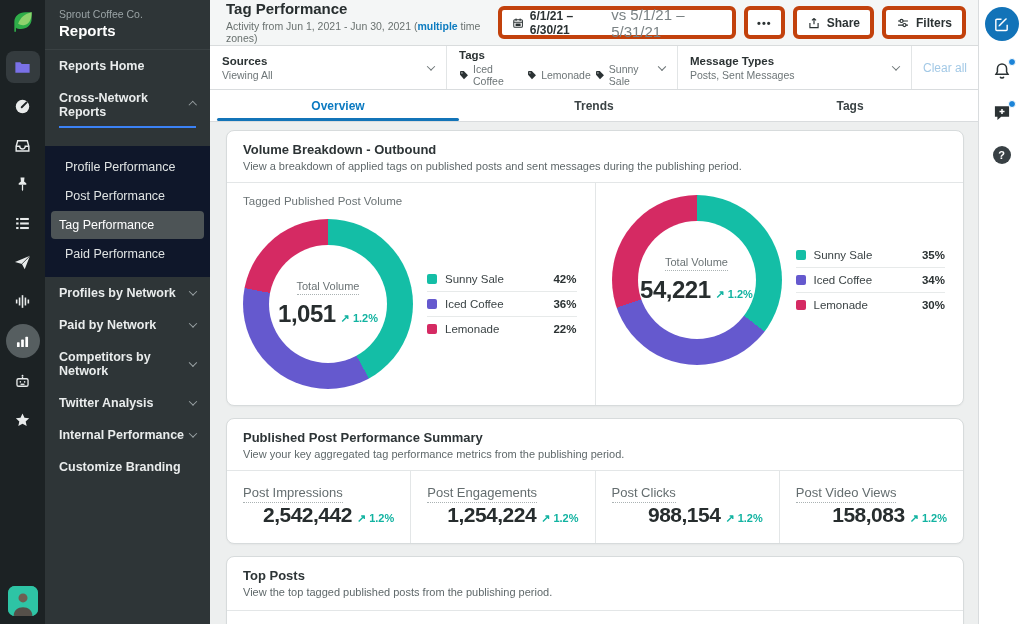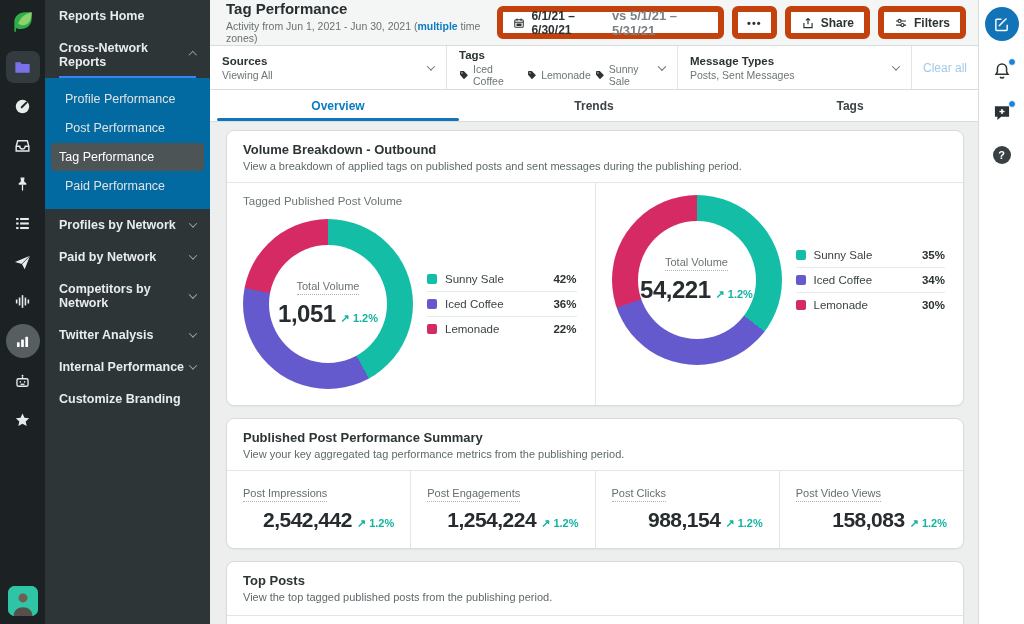--- a/index.html
+++ b/index.html
@@ -20,36 +20,36 @@
 
   
   .sidebar { width:165px; background:#2e3537; color:#e9ecec; flex-shrink:0; display:flex; flex-direction:column; font-size:12.5px; }
   .sb-head { padding:8px 14px 10px; border-bottom:1px solid #3a4143; }
   .sb-company { font-size:10.5px; color:#9aa3a5; margin-bottom:2px; }
   .sb-title { font-size:15px; font-weight:700; color:#fff; }
   .sb-item { display:flex; align-items:center; padding:9px 14px; font-weight:700; cursor:pointer; }
   .sb-item .chev { margin-left:auto; color:#9aa2a4; }
   .sb-item.active-section { padding:0 14px; }
   .sb-item.active-section .inner { display:flex; align-items:center; width:100%; padding:9px 0 7px; border-bottom:2px solid #3b82f6; }
-  .subnav { background:#0369a1; padding:6px 0 8px; }
+  .subnav { background:#0f172a; padding:6px 0 8px;margin-top:18px; }
   .subnav .sn-item { display:flex; align-items:center; padding:7px 14px; font-weight:400; color:#dfe3e3; margin:1px 6px; border-radius:4px; cursor:pointer; }
   .subnav .sn-item.selected { background:#4d5456; color:#fff; padding-left:8px; }
   .chev { width:6px; height:6px; border-right:1.6px solid currentColor; border-bottom:1.6px solid currentColor; display:inline-block; }
   .chev.down { transform:rotate(45deg) translate(-1px,-1px); }
   .chev.up { transform:rotate(225deg); }
 
   
   .main { flex:1; display:flex; flex-direction:column; min-width:0; }
   .page-header { height:46px; background:#f4f6f6; border-bottom:1px solid #d9dcdd; display:flex; align-items:center; padding:0 12px 0 16px; flex-shrink:0; }
   .ph-title { font-size:15px; font-weight:700; color:#272e2f; line-height:1.1; }
   .ph-sub { font-size:10.5px; color:#69716f; margin-top:2px; }
   .ph-sub .link { color:#0d7cc0; font-weight:700; cursor:pointer; }
   .ph-right { margin-left:auto; display:flex; align-items:center; gap:8px; }
-  .btn { background:#fff; border:6px solid #c2410c; border-radius:6px; height:33px; display:flex; align-items:center; padding:0 10px; font-size:12px; font-weight:700; color:#2b3233; cursor:pointer; gap:6px; }
-  .btn .vs { font-size:13px; font-weight:700; color:#7a8284; }
+  .btn { background:#fff; border:4px solid #c2410c; border-radius:6px; height:33px; display:flex; align-items:center; padding:0 10px; font-size:12px; font-weight:700; color:#2b3233; cursor:pointer; gap:6px; }
+  .btn .vs { font-size:15px; font-weight:400; color:#7a8284; }
   .btn svg { width:14px; height:14px; }
   .btn.dots { letter-spacing:1px; font-size:11px; padding:0 9px; }
 
   .filter-bar { height:44px; background:#fff; border-bottom:1px solid #d9dcde; display:flex; flex-shrink:0; }
   .f-sec { display:flex; align-items:center; border-right:1px solid #e2e5e6; padding:0 12px; cursor:pointer; }
   .f-col { display:flex; flex-direction:column; justify-content:space-between; gap:2px; }
   .f-label { font-size:11.5px; font-weight:700; color:#2b3233; }
   .f-value { font-size:10.5px; color:#6d7577; display:flex; align-items:center; gap:4px; }
   .f-sec .chev { color:#6d7577; margin-left:14px; }
   .f-sources { width:237px; } .f-tags { width:231px; } .f-types { flex:1; }
@@ -83,21 +83,21 @@
   .lg-row { display:flex; align-items:center; padding:6px 0; cursor:pointer; }
   .lg-row + .lg-row { border-top:1px solid #e7eaea; }
   .swatch { width:10px; height:10px; border-radius:2px; margin-right:8px; flex-shrink:0; }
   .lg-label { font-size:11.5px; color:#3c4446; }
   .lg-pct { margin-left:auto; font-size:11.5px; font-weight:700; color:#2b3233; }
 
   
   .metrics { display:flex; }
   .metric { flex:1; padding:12px 16px 16px; }
   .metric + .metric { border-left:1px solid #e3e6e7; }
-  .m-label { font-size:11px; color:#646d6f; display:inline-block; border-bottom:1px dotted #aab2b3; padding-bottom:2px; margin-bottom:6px; }
+  .m-label { font-size:13px; color:#646d6f; display:inline-block; border-bottom:1px dotted #aab2b3; padding-bottom:2px; }
   .m-valrow { display:flex; align-items:baseline; gap:5px;justify-content:flex-end; }
   .m-value { font-size:21px; font-weight:800; color:#272d2e; letter-spacing:-0.5px; }
 
   .card.top-posts { min-height:120px; }
   .card.top-posts .card-head { padding-bottom:12px; }
 
   
   .right-rail { width:46px; background:#fff; border-left:1px solid #d9dcde; flex-shrink:0; display:flex; flex-direction:column; align-items:center; padding-top:7px; gap:18px; }
   .compose { width:34px; height:34px; border-radius:50%; background:#1273b8; display:flex; align-items:center; justify-content:center; cursor:pointer; }
   .compose svg { width:17px; height:17px; }
@@ -192,20 +192,24 @@
     <div class="avatar">
       <svg viewBox="0 0 24 24">
           <rect width="24" height="24" fill="#2ec4a5"></rect>
           <circle cx="12" cy="9.5" r="3.6" fill="#6e5f52"></circle>
           <path d="M4.5 24c0-4.4 3.3-7 7.5-7s7.5 2.6 7.5 7z" fill="#55504a"></path>
         </svg>
     </div>
   </div>
 
   <div class="sidebar">
+    <div class="sb-head">
+      <div class="sb-company">Sprout Coffee Co.</div>
+      <div class="sb-title">Reports</div>
+    </div>
     <div class="sb-item">
       <span>Reports Home</span>
     </div>
     <div class="sb-item active-section">
       <span class="inner">
         <span>Cross-Network Reports</span>
         <span class="chev up" style="margin-left:auto;color:#9aa2a4;"></span>
       </span>
     </div>
     <div class="subnav">

